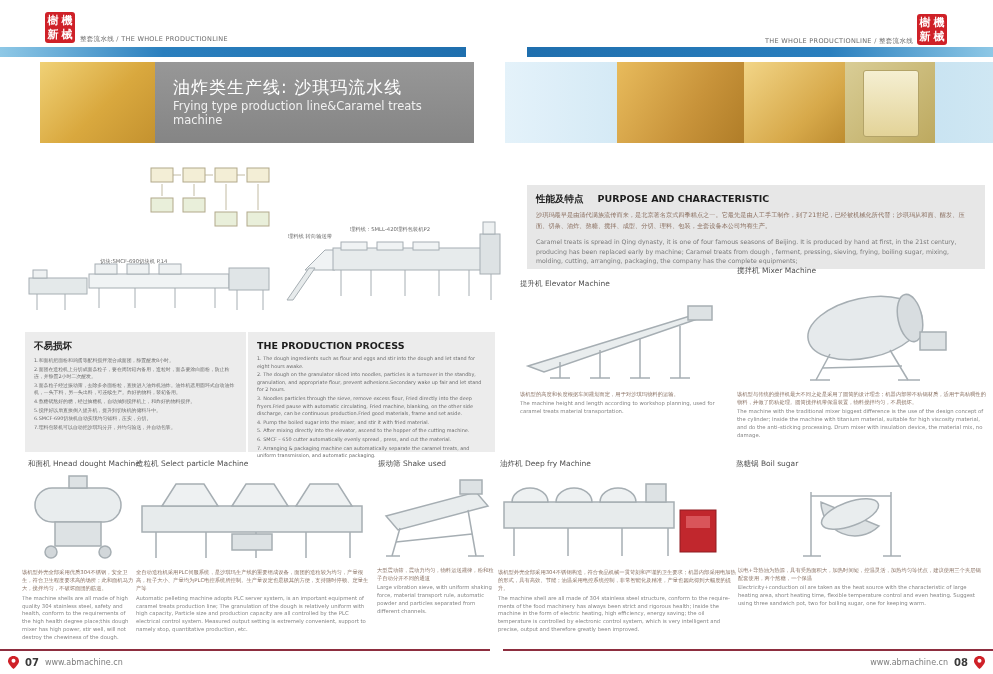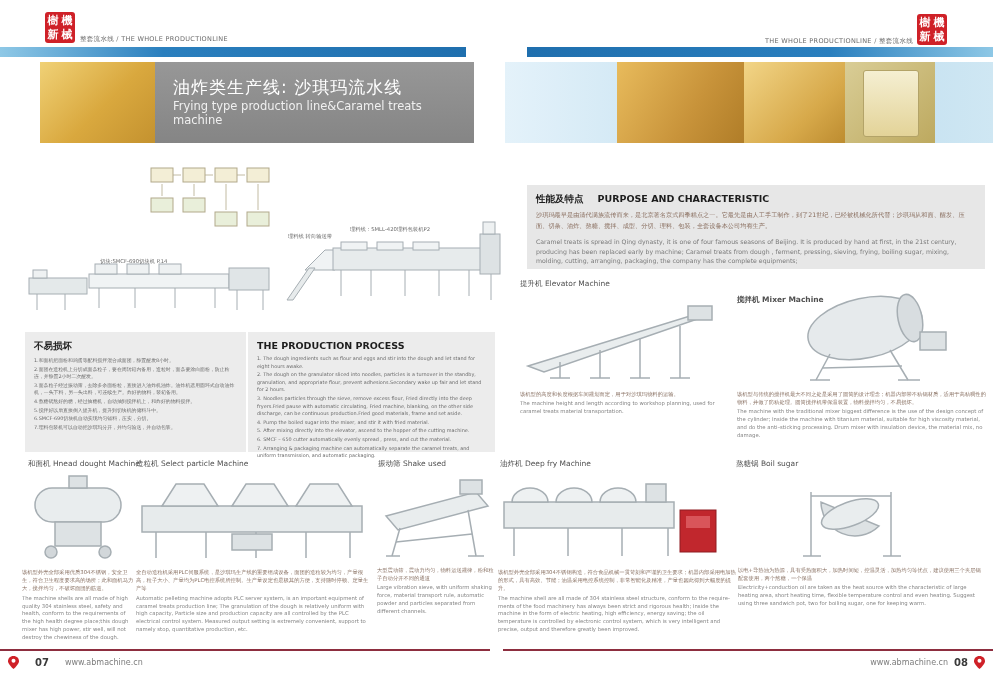--- a/index.html
+++ b/index.html
@@ -185,21 +185,21 @@
         <line x1="110" y1="84" x2="130" y2="84"></line>
           <line x1="150" y1="84" x2="170" y2="84"></line>
       </g>
     </svg>
   </div>
   <div class="abs" style="left:520px;top:390px;width:216px;">
     <div class="mdesc-zh">该机型的高度和长度根据车间规划而定，用于对沙琪玛物料的运输。</div>
     <div class="mdesc-en">The machine height and length according to workshop planning, used for caramel treats material transportation.</div>
   </div>
 
-  <div class="abs mlabel" style="left:737px;top:295px;font-weight:bold;">搅拌机 Mixer Machine</div>
+  <div class="abs mlabel" style="left:737px;top:266px;">搅拌机 Mixer Machine</div>
   <div class="abs" style="left:770px;top:288px;">
     <svg width="190" height="96" viewBox="0 0 190 96">
       <g stroke="#a6aeb3" stroke-width="1.5" fill="#e6eaec">
         <ellipse cx="95" cy="40" rx="58" ry="30" transform="rotate(-12 95 40)"></ellipse>
         <ellipse cx="140" cy="30" rx="12" ry="24" transform="rotate(-12 140 30)" fill="#d8dde0"></ellipse>
         <rect x="150" y="44" width="26" height="18" fill="#dde2e4"></rect>
         <line x1="60" y1="66" x2="46" y2="92"></line>
           <line x1="120" y1="62" x2="138" y2="92"></line>
         <line x1="40" y1="92" x2="60" y2="92"></line>
           <line x1="128" y1="92" x2="150" y2="92"></line>
@@ -308,21 +308,21 @@
     </svg>
   </div>
   <div class="abs" style="left:738px;top:566px;width:248px;">
     <div class="mdesc-zh">以电+导热油为热源，具有受热面积大，加热时间短，控温灵活，加热均匀等优点，建议使用三个夹层锅配套使用，两个熬糖，一个保温</div>
     <div class="mdesc-en">Electricity+conduction oil are taken as the heat source with the characteristic of large heating area, short heating time, flexible temperature control and even heating. Suggest using three sandwich pot, two for boiling sugar, one for keeping warm.</div>
   </div>
 
   <div class="abs footline" style="left:0;top:649px;width:490px;"></div>
   <div class="abs footline" style="left:503px;top:649px;width:490px;"></div>
 
-  <div class="abs" style="left:8px;top:656px;display:flex;align-items:center;gap:16px;">
+  <div class="abs" style="left:8px;top:656px;display:flex;align-items:center;gap:6px;">
     <svg width="11" height="13" viewBox="0 0 11 13">
       <path d="M5.5 0 C9 0 11 2.4 11 5.2 C11 8.4 5.5 13 5.5 13 C5.5 13 0 8.4 0 5.2 C0 2.4 2 0 5.5 0 Z" fill="#cf2128"></path>
       <circle cx="5.5" cy="4.8" r="2" fill="#fff"></circle>
     </svg>
     <span class="pg">07</span>
     <a class="url" href="#">www.abmachine.cn</a>
   </div>
 
   <div class="abs" style="right:8px;top:656px;display:flex;align-items:center;gap:6px;">
     <a class="url" href="#">www.abmachine.cn</a>

